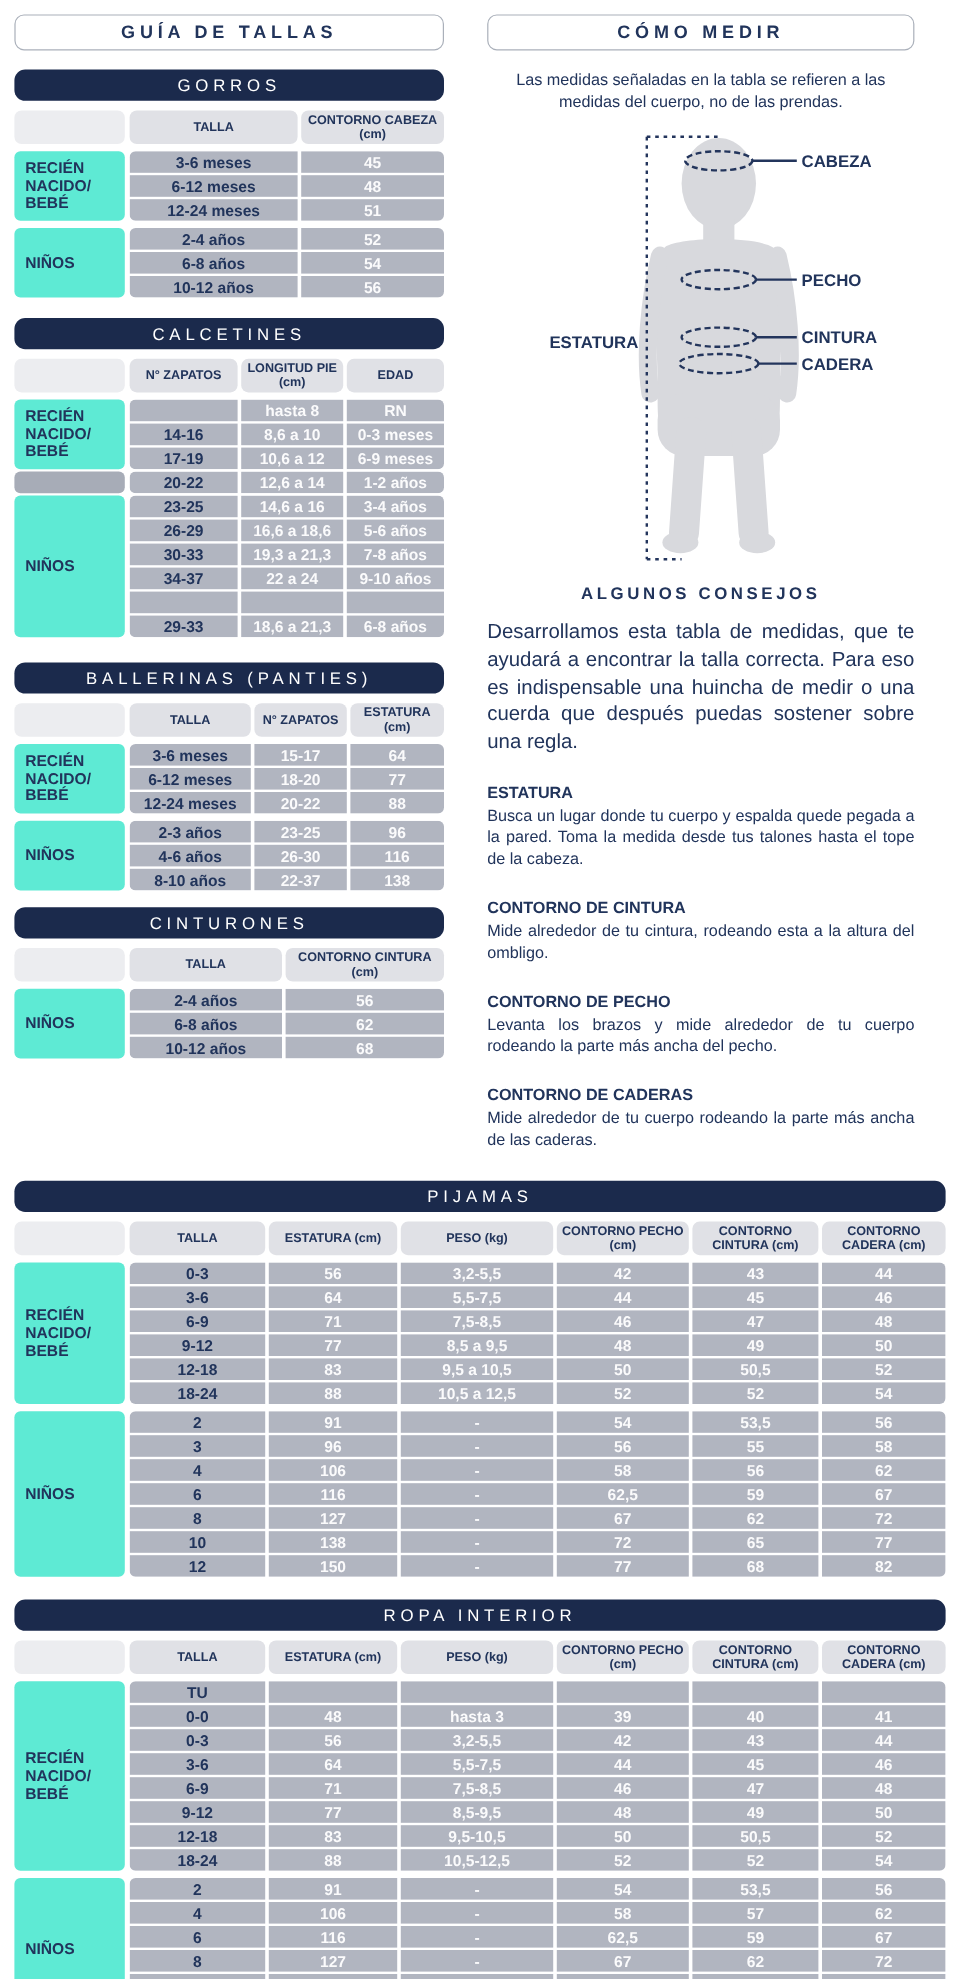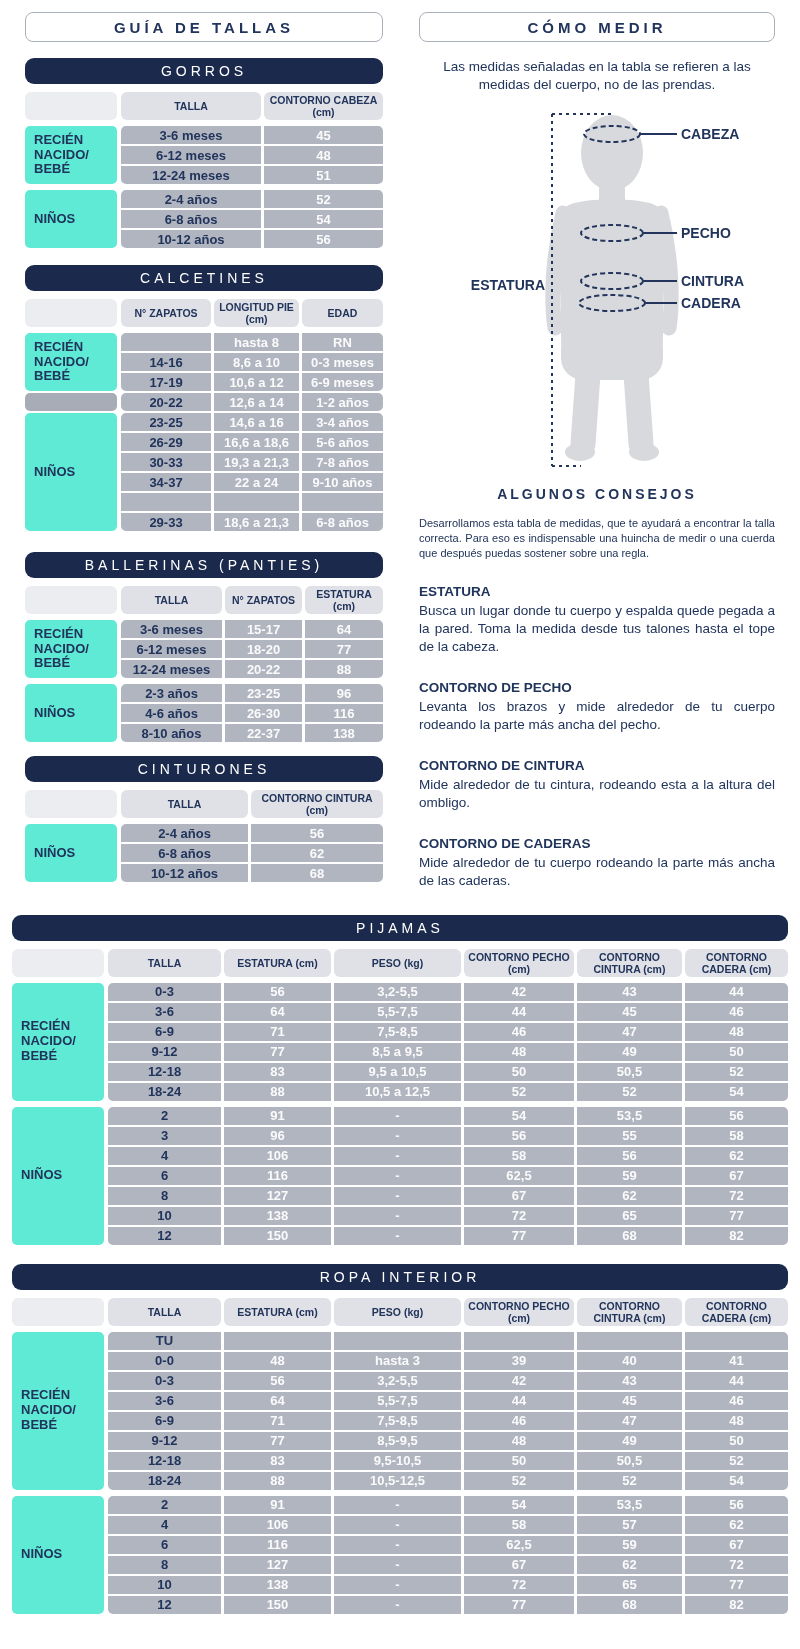--- a/index.html
+++ b/index.html
@@ -1,18 +1,18 @@
 <!DOCTYPE html>
 <html><head>
 <meta charset="utf-8">
 <style>
   html,body{margin:0;padding:0;background:#fff;}
   body{width:800px;font-family:"Liberation Sans","DejaVu Sans",sans-serif;color:#21345b;}
   .wrap{width:776px;padding:12px 12px 40px 12px;}
-  .twocol{display:flex;align-items:flex-start;justify-content:center;}
+  .twocol{display:flex;align-items:flex-start;}
   .leftcol{flex:0 0 358px;}
   .rightcol{flex:0 0 356px;margin-left:36px;}
 
   
   .titlebox{height:28px;border:1.5px solid #aab0ba;border-radius:8px;display:flex;align-items:center;justify-content:center;
             font-weight:700;font-size:15px;letter-spacing:4px;color:#21345b;margin-bottom:16px;}
 
   
   .tbl{width:100%;}
   .tbl[data-table="gorros"]{margin-bottom:17px;}
@@ -45,21 +45,21 @@
   .cols-gorros{grid-template-columns:140px 1fr;}
   .cols-calcetines{grid-template-columns:90px 85px 1fr;}
   .cols-ballerinas{grid-template-columns:101px 77px 1fr;}
   .cols-cinturones{grid-template-columns:127px 1fr;}
   .cols-pijamas,.cols-ropa_interior{grid-template-columns:113px 107px 127px 110px 105px 1fr;}
 
   
   .intro{margin:13px 6px 0 6px;text-align:center;font-size:13.5px;line-height:1.35;font-weight:400;}
   .diagram{display:block;margin:6px auto 0 auto;}
   .consejos-title{margin-top:14px;text-align:center;font-weight:700;font-size:14px;letter-spacing:3px;}
-  .consejos-intro{margin:14px 0 0 0;text-align:justify;font-size:11px;line-height:1.33;}
+  .consejos-intro{margin:14px 0 0 0;text-align:justify;font-size:17px;line-height:1.33;}
   .section{margin-top:24px;}
   .section h4{margin:0;font-size:13.5px;font-weight:700;}
   .section p{margin:3px 0 0 0;text-align:justify;font-size:13.5px;line-height:1.33;}
 </style>
 </head>
 <body>
 
 <div class="wrap">
   <div class="twocol">
 
@@ -278,26 +278,26 @@
       </svg>
 
       <div class="consejos-title">ALGUNOS CONSEJOS</div>
       <p class="consejos-intro">Desarrollamos esta tabla de medidas, que te ayudará a encontrar la talla correcta. Para eso es indispensable una huincha de medir o una cuerda que después puedas sostener sobre una regla.</p>
 
       <div class="section">
         <h4>ESTATURA</h4>
         <p>Busca un lugar donde tu cuerpo y espalda quede pegada a la pared. Toma la medida desde tus talones hasta el tope de la cabeza.</p>
       </div>
       <div class="section">
+        <h4>CONTORNO DE CINTURA</h4>
+        <p>Mide alrededor de tu cintura, rodeando esta a la altura del ombligo.</p>
+      </div>
+      <div class="section">
         <h4>CONTORNO DE PECHO</h4>
         <p>Levanta los brazos y mide alrededor de tu cuerpo rodeando la parte más ancha del pecho.</p>
-      </div>
-      <div class="section">
-        <h4>CONTORNO DE CINTURA</h4>
-        <p>Mide alrededor de tu cintura, rodeando esta a la altura del ombligo.</p>
       </div>
       <div class="section">
         <h4>CONTORNO DE CADERAS</h4>
         <p>Mide alrededor de tu cuerpo rodeando la parte más ancha de las caderas.</p>
       </div>
     </div>
   </div>
 
   <div>
     <div class="tbl" data-table="pijamas">

